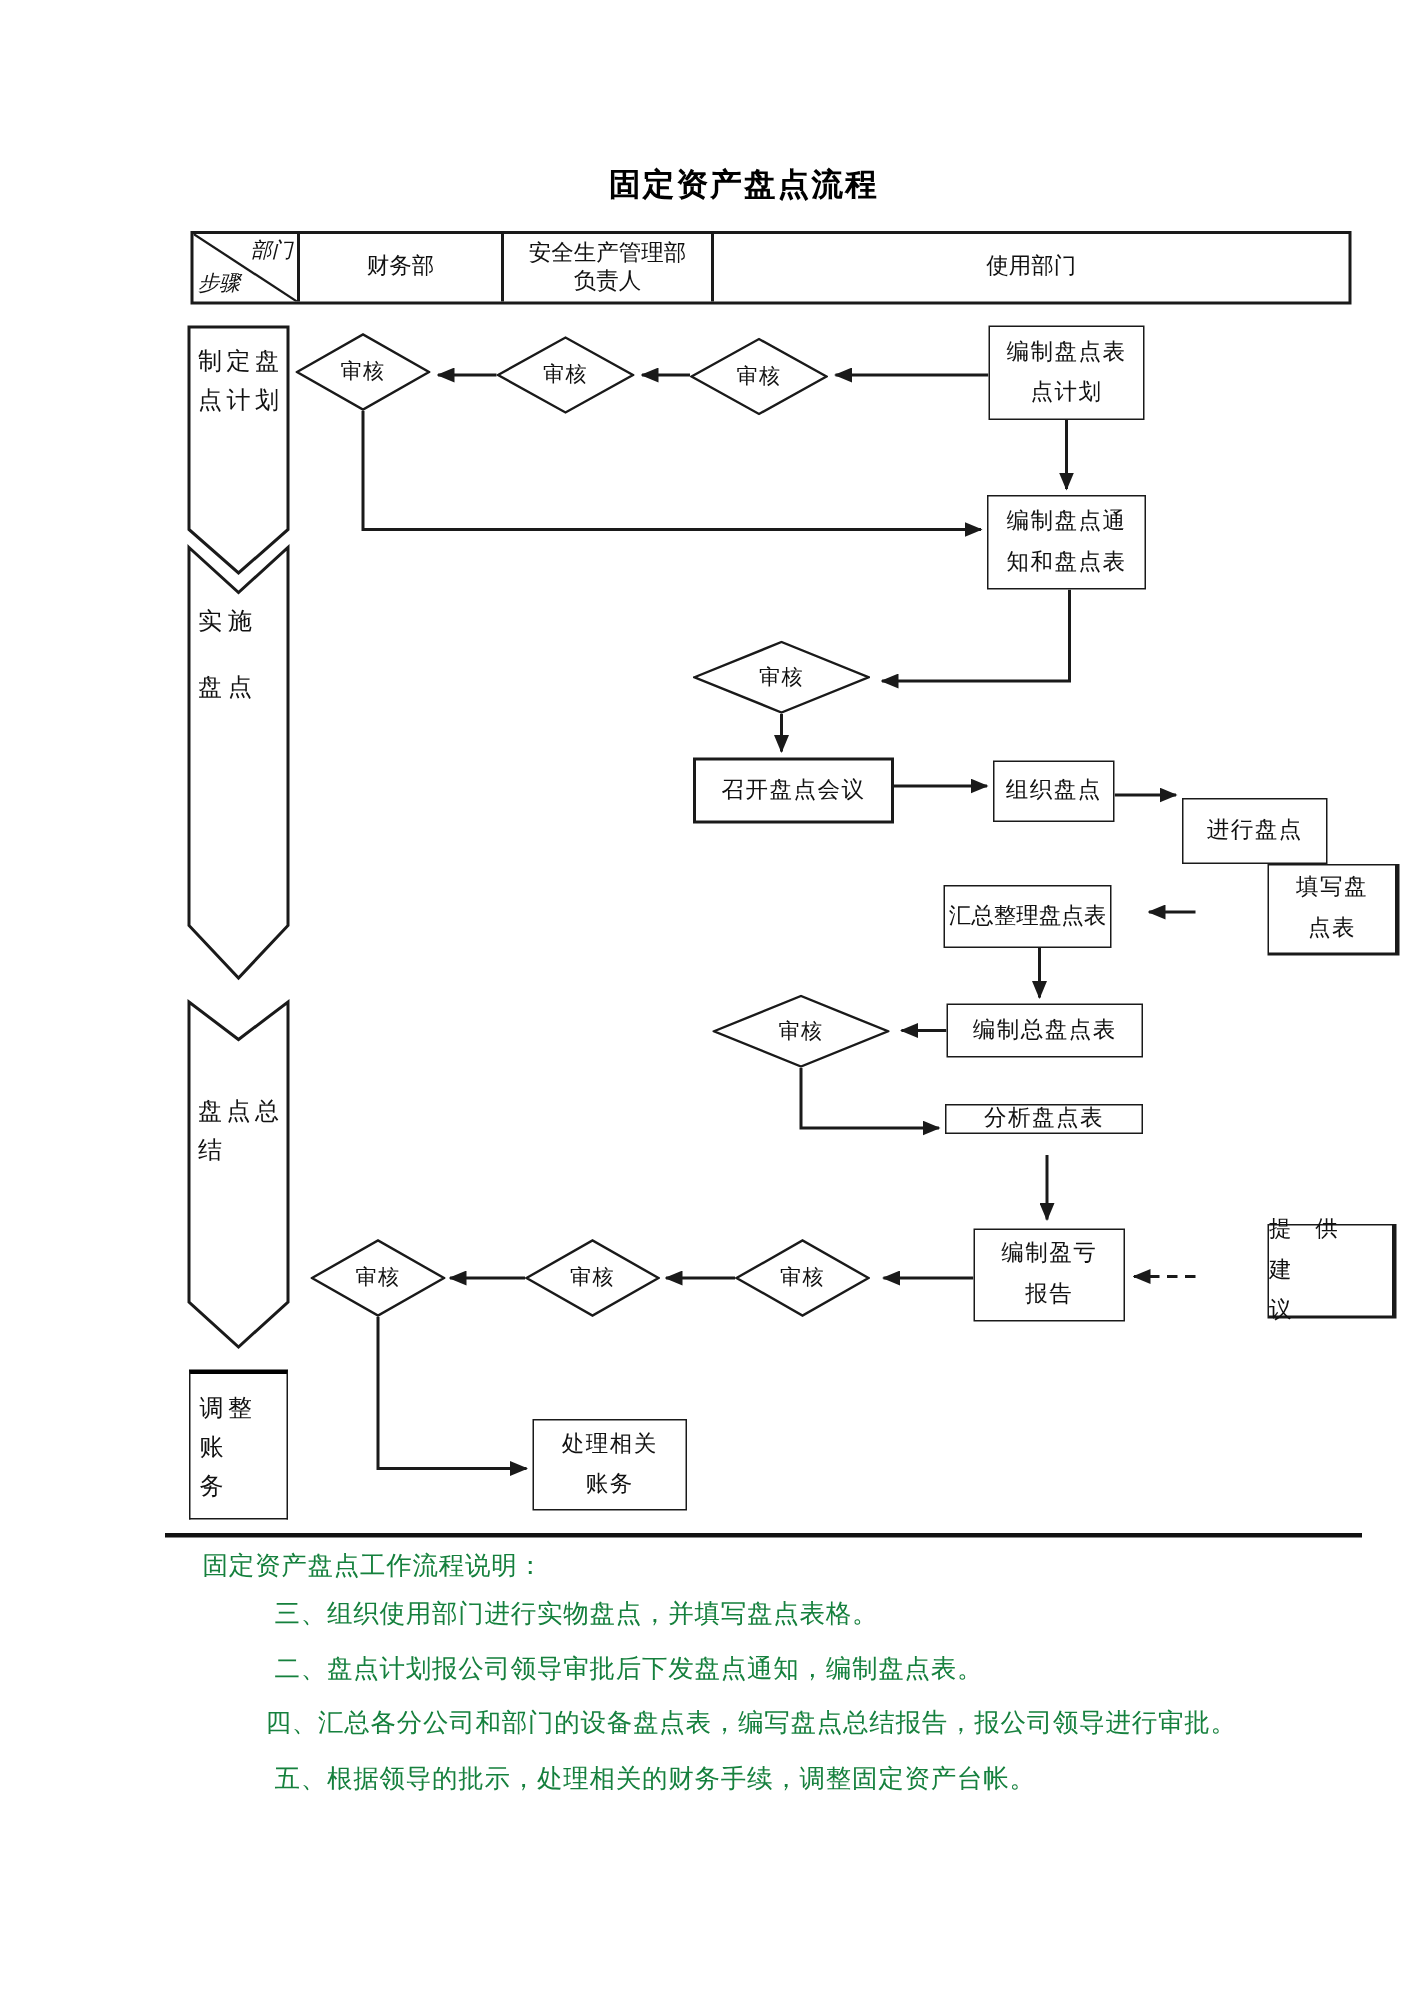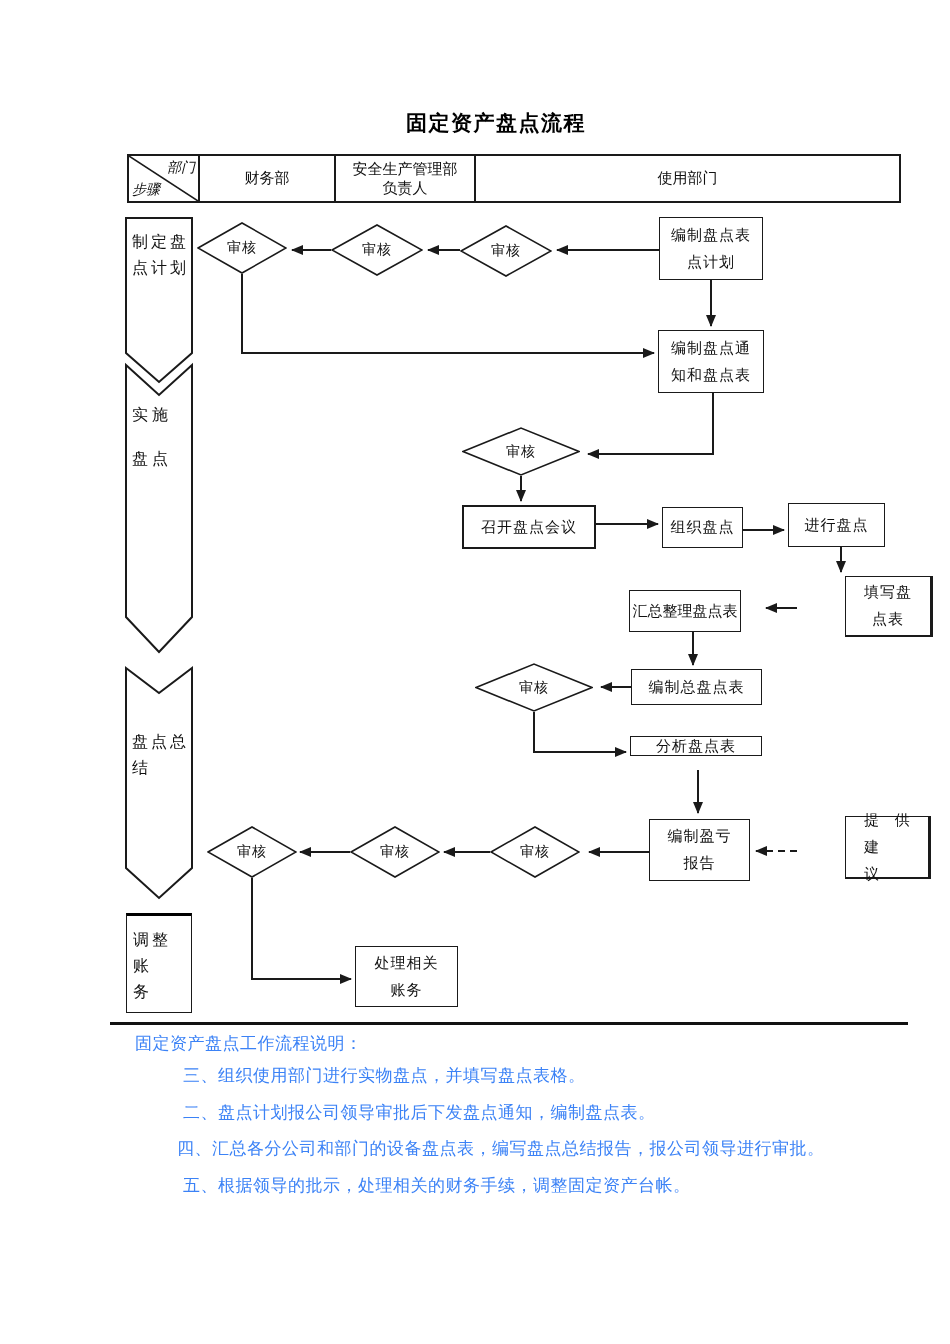--- a/index.html
+++ b/index.html
@@ -34,41 +34,41 @@
   .layer line, .layer polyline{ stroke:#1a1a1a; stroke-width:2; fill:none; }
   .dash{ stroke-dasharray:7 5; }
   
   .node{
     position:absolute; border:1.5px solid #1a1a1a; background:#fff;
     display:flex; align-items:center; justify-content:center; text-align:center;
     font-size:15px; line-height:27px; white-space:pre-line; letter-spacing:1px;
   }
   .bthick{ border-width:2.5px; }
   .shadow-r{ border-right-width:3px; border-bottom-width:2px;margin-left:48px; }
-  .lalign{ justify-content:flex-start; text-align:left; padding-left:18px; letter-spacing:6px; }
+  .lalign{ justify-content:flex-start; text-align:left; padding-left:0; letter-spacing:6px; }
   
   .diamond{
     position:absolute; display:flex; align-items:center; justify-content:center;
   }
   .diamond svg{ position:absolute; left:0; top:0; width:100%; height:100%; }
   .diamond span{ position:relative; font-size:14px; letter-spacing:1px; }
   
   .phase-label{
     position:absolute; left:126px; width:66px; text-align:left; padding-left:6px;
     font-size:16px; line-height:26px; letter-spacing:3px; white-space:pre-line;
   }
   .ph2{ line-height:22px; letter-spacing:4px; }
   .phase-box{
     position:absolute; left:126px; top:913px; width:66px; height:100px;
     border:1.5px solid #1a1a1a; border-top:3.5px solid #000; background:#fff;
     font-size:16px; line-height:26px; letter-spacing:3px; white-space:pre-line;
     padding:11px 2px 0 6px;
   }
   .divider{ position:absolute; left:110px; top:1022px; width:798px; height:3px; background:#111; }
-  .notes{ position:absolute; left:135px; top:1031px; width:790px; color:#3b82f6; }
+  .notes{ position:absolute; left:135px; top:1031px; width:790px; color:#15803d; }
   .notes-heading{ font-size:17px; line-height:26px; letter-spacing:0.5px; }
   .note{ font-size:17px; line-height:37px; padding-left:48px; letter-spacing:0.5px; }
   .note-wide{ padding-left:42px; line-height:36px; }
 </style>
 </head>
 <body>
 
 <div class="page">
 
   <div class="title">固定资产盘点流程</div>
@@ -129,21 +129,21 @@
 结</div>
   <div class="phase-box">调整账
 务</div>
 
   <div class="node" style="left:659px;top:217px;width:104px;height:63px">编制盘点表
 点计划</div>
   <div class="node" style="left:658px;top:330px;width:106px;height:63px">编制盘点通
 知和盘点表</div>
   <div class="node bthick" style="left:462px;top:505px;width:134px;height:44px">召开盘点会议</div>
   <div class="node" style="left:662px;top:507px;width:81px;height:41px">组织盘点</div>
-  <div class="node" style="left:788px;top:503px;width:97px;height:44px">进行盘点</div>
+  <div class="node" style="left:788px;top:532px;width:97px;height:44px">进行盘点</div>
   <div class="node shadow-r" style="left:797px;top:576px;width:88px;height:61px">填写盘
 点表</div>
   <div class="node" style="left:629px;top:590px;width:112px;height:42px;letter-spacing:0">汇总整理盘点表</div>
   <div class="node" style="left:631px;top:669px;width:131px;height:36px">编制总盘点表</div>
   <div class="node" style="left:630px;top:736px;width:132px;height:20px">分析盘点表</div>
   <div class="node" style="left:649px;top:819px;width:101px;height:62px">编制盈亏
 报告</div>
   <div class="node shadow-r lalign" style="left:797px;top:816px;width:86px;height:63px">提 供 建
 议</div>
   <div class="node" style="left:355px;top:946px;width:103px;height:61px">处理相关

